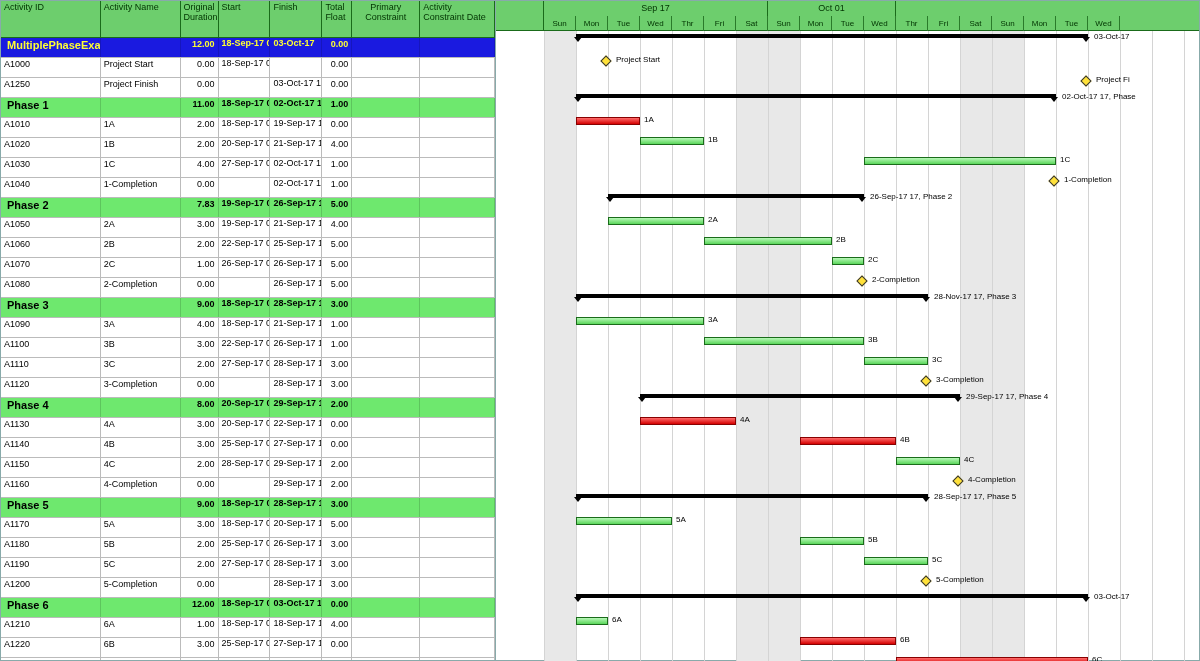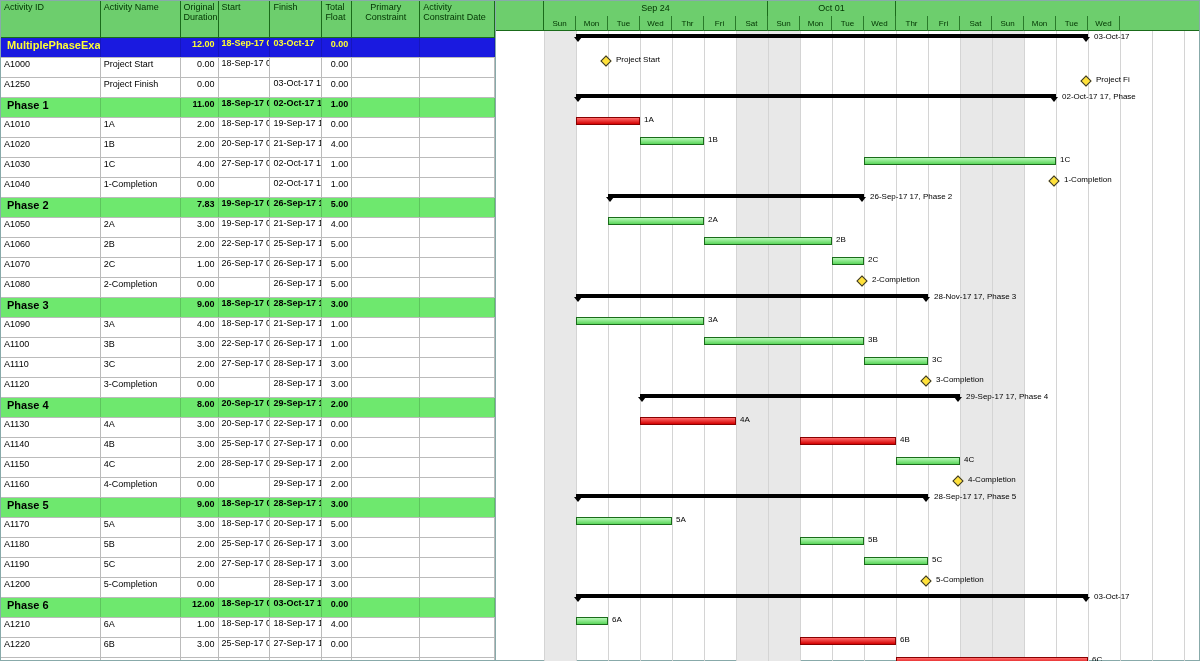--- a/index.html
+++ b/index.html
@@ -398,21 +398,21 @@
           <div class="c c-pc"></div>
           <div class="c c-pcd"></div>
         </div>
       </div>
   </div>
 
   <div class="gantt-pane">
     <div class="gantt-header">
       <div class="gh-weeks" id="gh-weeks">
           <div class="ghw" style="width: 48px;"></div>
-          <div class="ghw" style="width: 224px;">Sep 24</div>
+          <div class="ghw" style="width: 224px;">Sep 17</div>
           <div class="ghw" style="width: 128px;">Oct 01</div>
         </div>
       <div class="gh-days" id="gh-days">
           <div class="ghd" style="width: 48px; border-right: 1px solid rgb(26, 107, 26);"></div>
           <div class="ghd">Sun</div>
           <div class="ghd">Mon</div>
           <div class="ghd">Tue</div>
           <div class="ghd">Wed</div>
           <div class="ghd">Thr</div>
           <div class="ghd">Fri</div>

